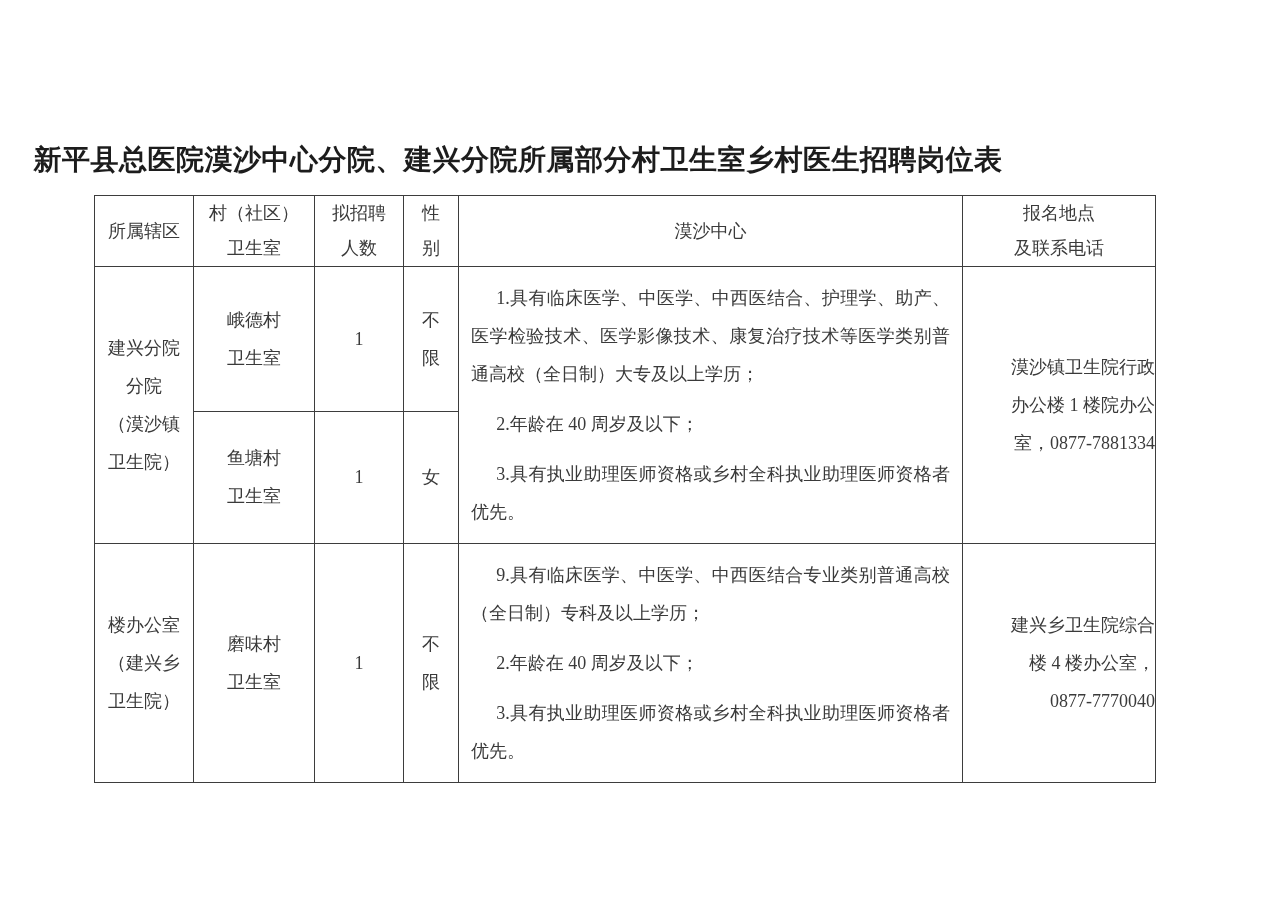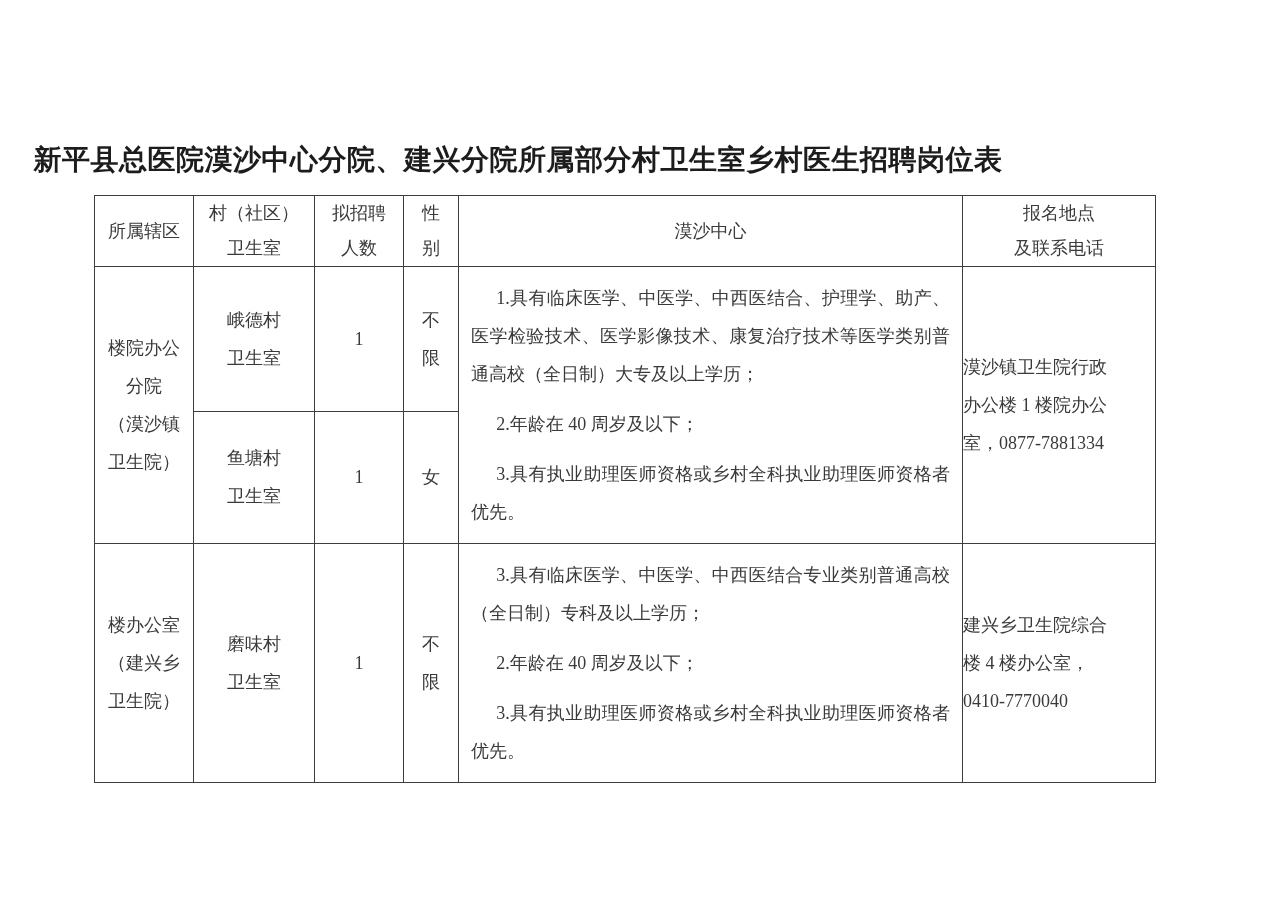--- a/index.html
+++ b/index.html
@@ -62,21 +62,21 @@
 
   td.cond-cell { padding: 2px 12px; }
   td.cond-cell p {
     margin: 12px;
     text-indent: 1.4em;
     text-align: justify;
     line-height: 38px;
   }
   td.contact-cell {
     padding: 0 8px;
-    text-align: left;
+    text-align: right;
     white-space: pre-line;
   }
 </style>
 </head>
 <body>
 
 <h1 class="page-title">新平县总医院漠沙中心分院、建兴分院所属部分村卫生室乡村医生招聘岗位表</h1>
 
 <table class="job-table">
   <colgroup>
@@ -96,21 +96,21 @@
     <td class="center pre">拟招聘
 人数</td>
     <td class="center pre">性
 别</td>
     <td class="center pre">漠沙中心</td>
     <td class="center pre">报名地点
 及联系电话</td>
   </tr>
 
   <tr class="r1">
-    <td class="center pre" rowspan="2">楼院办公
+    <td class="center pre" rowspan="2">建兴分院
 分院
 （漠沙镇
 卫生院）</td>
     <td class="center pre">峨德村
 卫生室</td>
     <td class="center">1</td>
     <td class="center pre">不
 限</td>
     <td class="cond-cell" rowspan="2">
       <p>1.具有临床医学、中医学、中西医结合、护理学、助产、医学检验技术、医学影像技术、康复治疗技术等医学类别普通高校（全日制）大专及以上学历；</p>
@@ -132,22 +132,22 @@
   <tr class="r3">
     <td class="center pre">楼办公室
 （建兴乡
 卫生院）</td>
     <td class="center pre">磨味村
 卫生室</td>
     <td class="center">1</td>
     <td class="center pre">不
 限</td>
     <td class="cond-cell">
-      <p>3.具有临床医学、中医学、中西医结合专业类别普通高校（全日制）专科及以上学历；</p>
+      <p>9.具有临床医学、中医学、中西医结合专业类别普通高校（全日制）专科及以上学历；</p>
       <p>2.年龄在 40 周岁及以下；</p>
       <p>3.具有执业助理医师资格或乡村全科执业助理医师资格者优先。</p>
     </td>
     <td class="contact-cell">建兴乡卫生院综合
 楼 4 楼办公室，
-0410-7770040</td>
+0877-7770040</td>
   </tr>
 </tbody>
   </table>
 
 </body></html>

